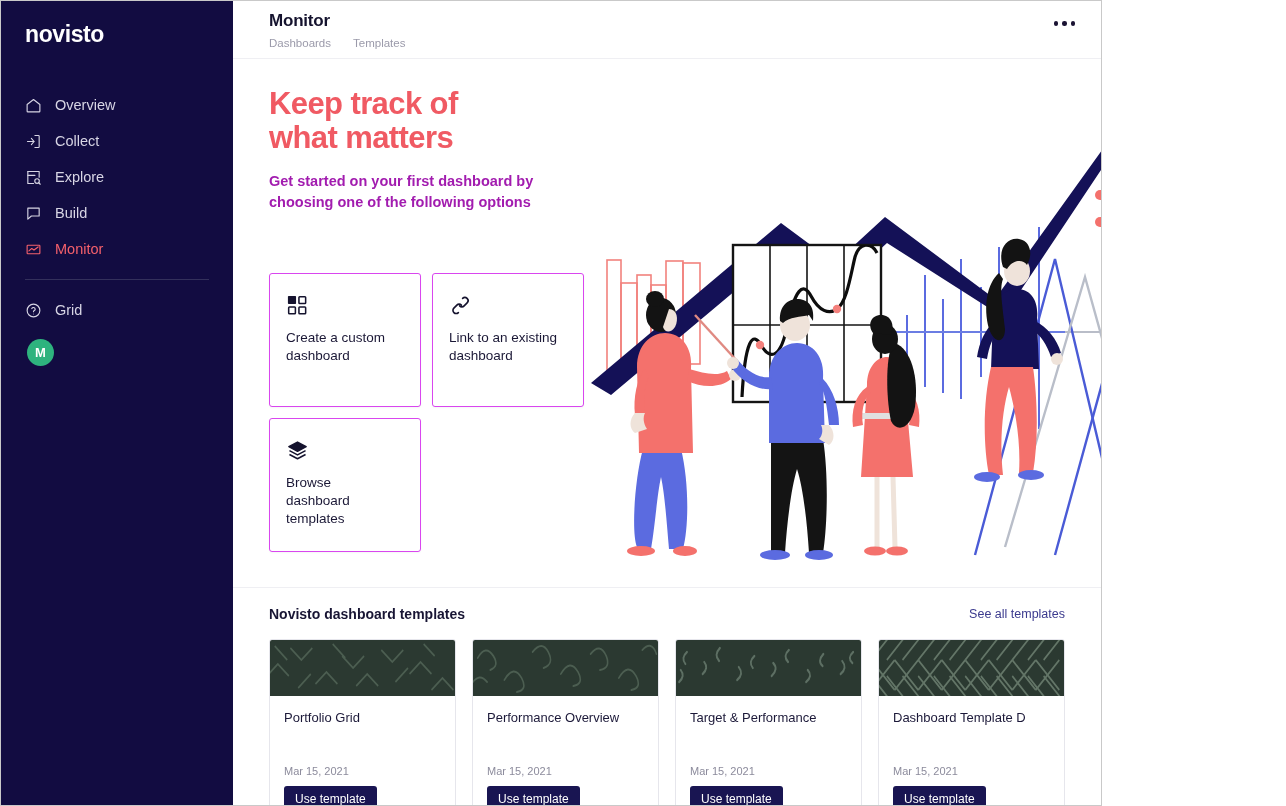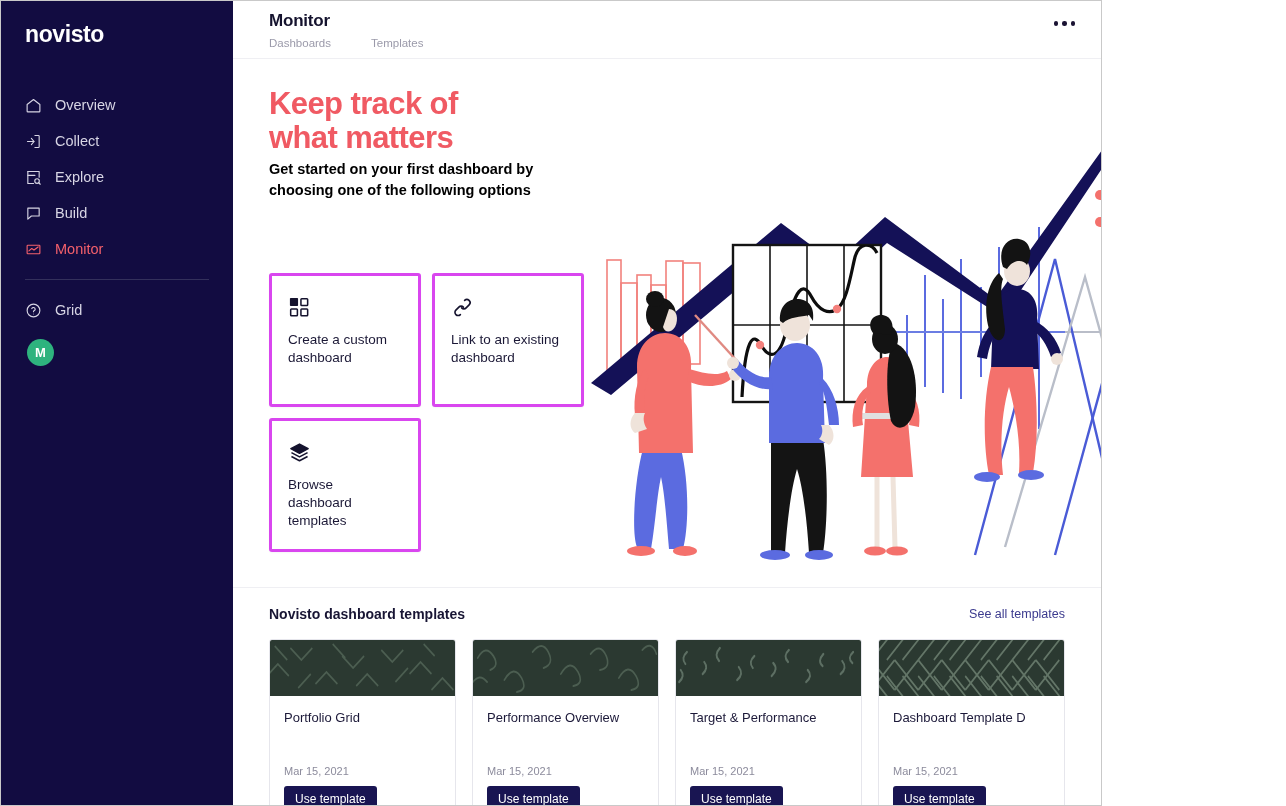--- a/index.html
+++ b/index.html
@@ -78,21 +78,21 @@
     border-bottom: 1px solid #EFEFF3;
   }
   .page-title {
     font-size: 17px;
     font-weight: bold;
     color: #15132E;
     letter-spacing: -0.2px;
   }
   .tabs {
     display: flex;
-    gap: 40px;
+    gap: 22px;
     margin-top: 6px;
   }
   .tab {
     font-size: 11.5px;
     color: #9B9AAA;
     cursor: pointer;
     padding-bottom: 3px;
   }
   .kebab {
     position: absolute;
@@ -116,41 +116,41 @@
   }
   .hero-title {
     font-size: 31px;
     line-height: 34px;
     font-weight: bold;
     color: #F05A63;
     letter-spacing: -0.6px;
     white-space: pre-line;
   }
   .hero-sub {
-    margin-top: 4px;
+    margin-top: 16px;
     font-size: 14.5px;
     line-height: 21px;
     font-weight: bold;
-    color: #000000;
+    color: #a21caf;
     white-space: pre-line;
   }
   .option-cards {
     position: absolute;
     left: 36px; top: 214px;
     display: flex;
     flex-wrap: wrap;
     gap: 11px;
     width: 322px;
     z-index: 4;
   }
   .opt-card {
     width: 152px;
     height: 134px;
     background: #ffffff;
-    border: 3px solid #d946ef;
+    border: 1px solid #d946ef;
     border-radius: 3px;
     padding: 20px 16px 0 16px;
     cursor: pointer;
     box-shadow: 0 1px 2px rgba(20,16,60,0.04);
   }
   .opt-card .oic { height: 26px; color:#15132E; }
   .opt-card .olabel {
     margin-top: 9px;
     font-size: 13.5px;
     line-height: 18px;

